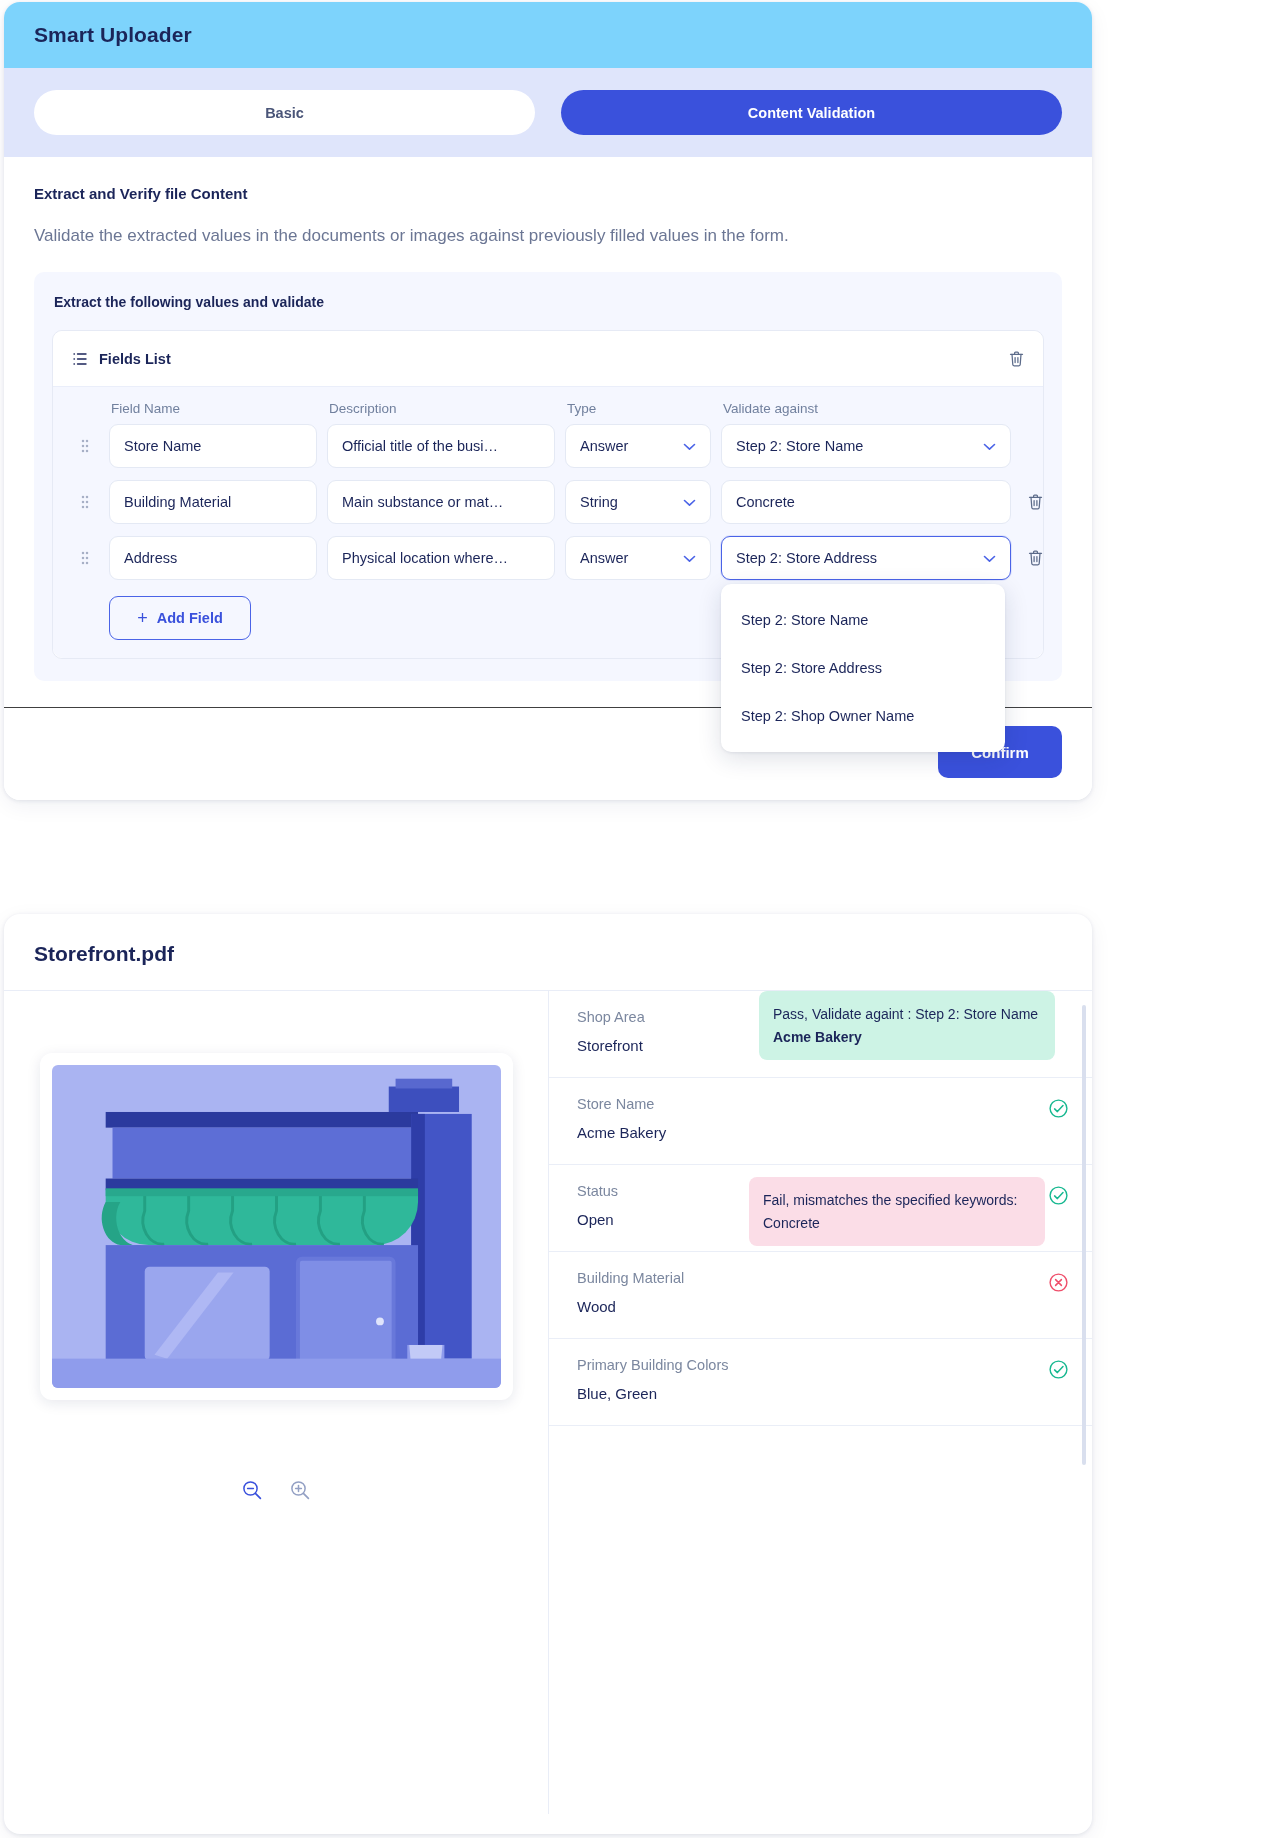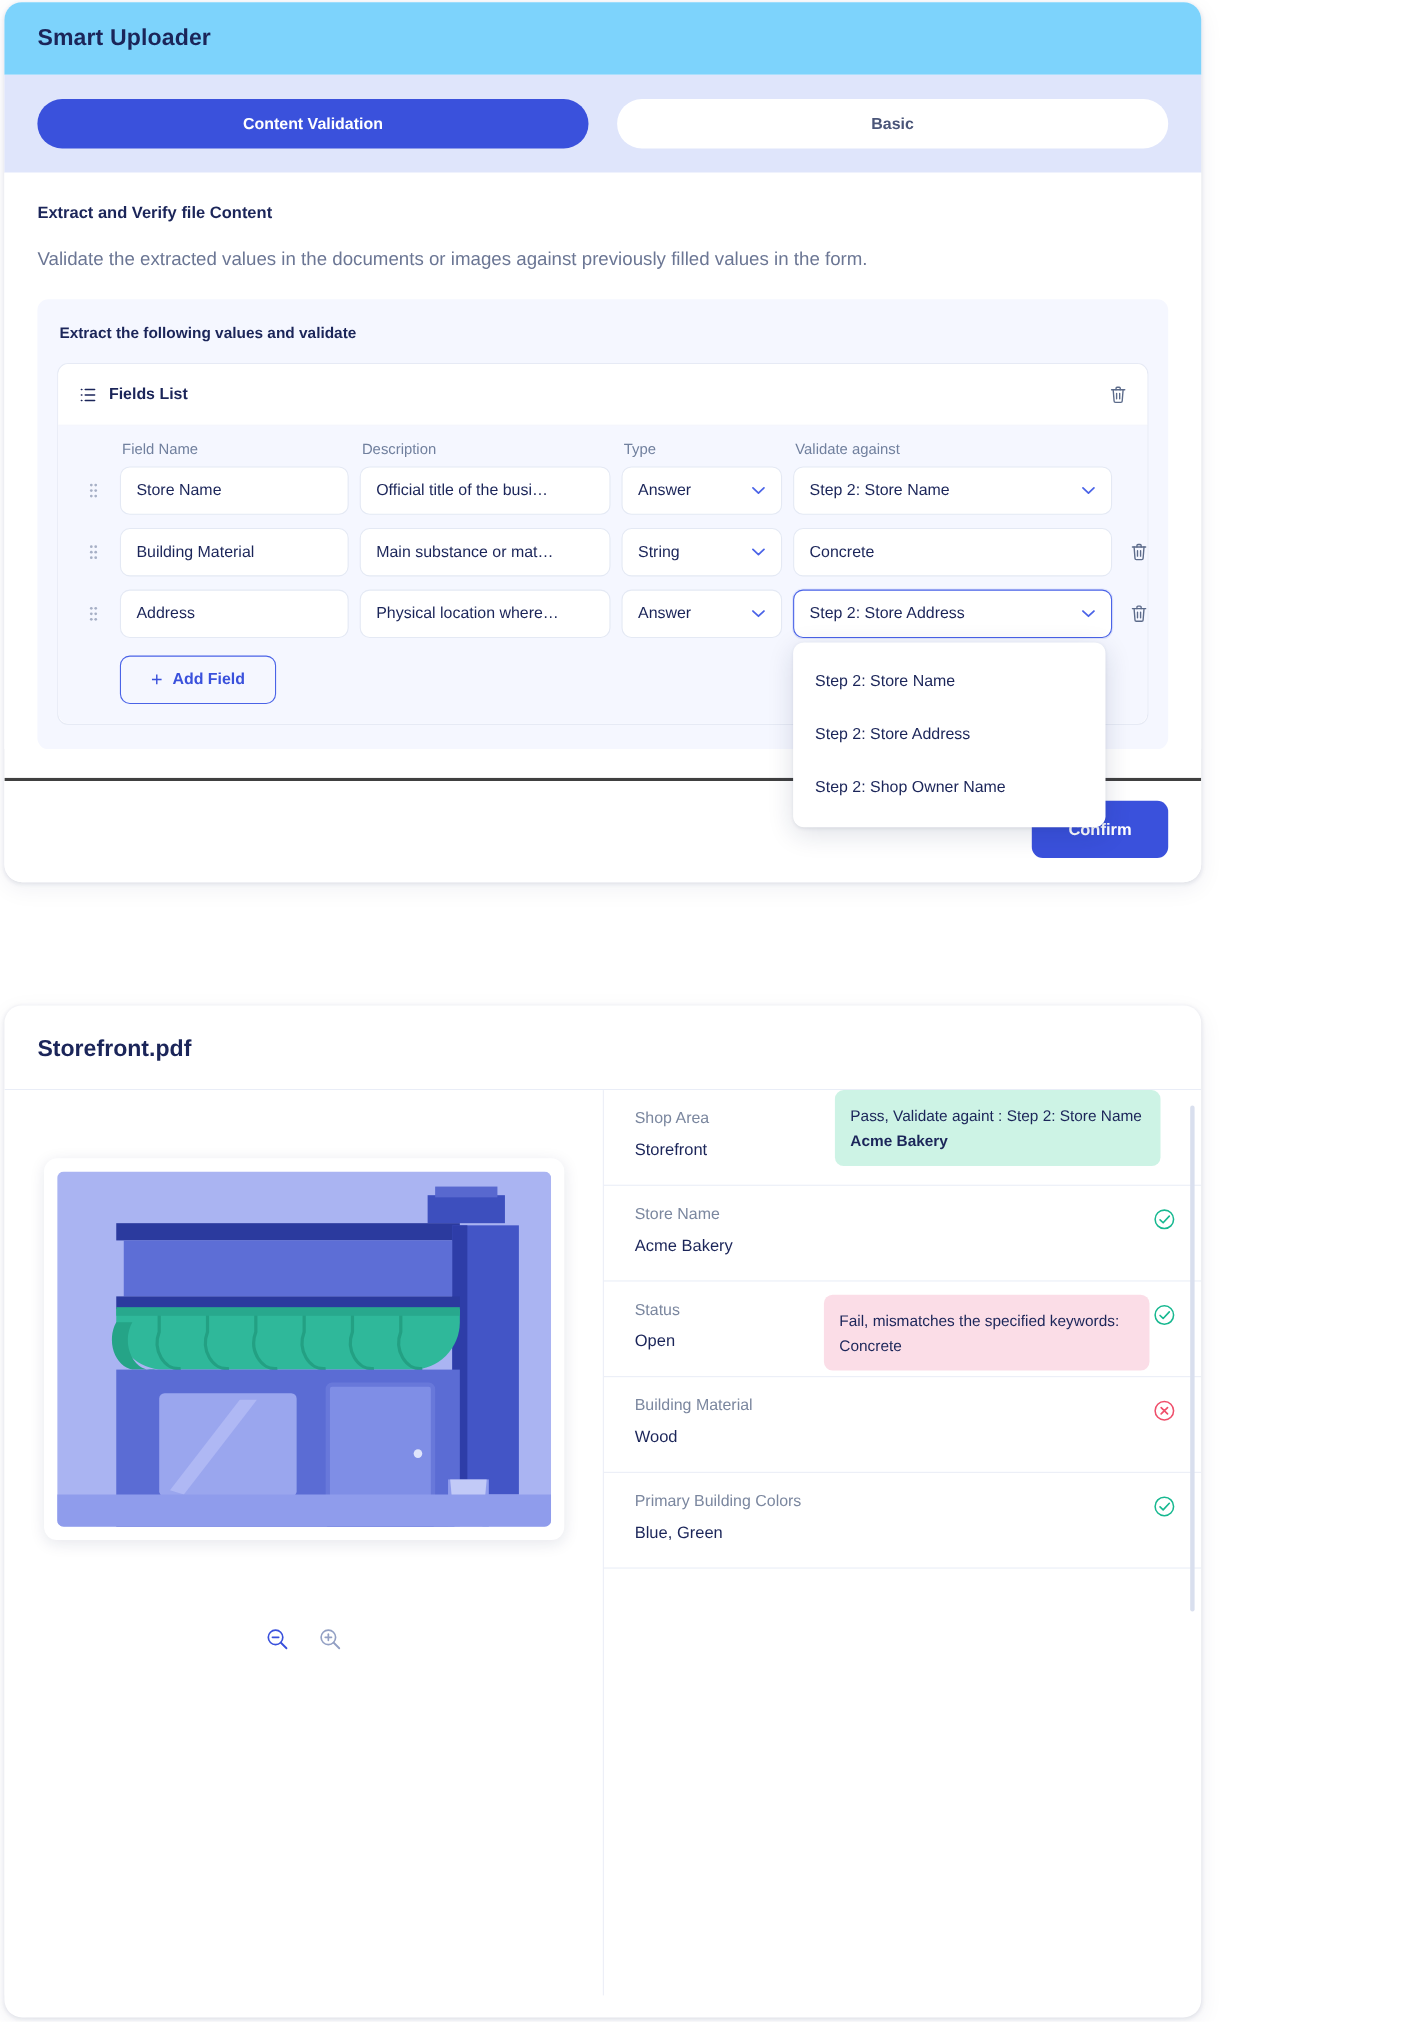--- a/index.html
+++ b/index.html
@@ -196,21 +196,21 @@
     height: 48px;
     display: flex;
     align-items: center;
     padding: 0 20px;
     font-size: 14.5px;
     color: #1b2559;
     cursor: pointer;
   }
 
   .uploader-footer {
-    border-top: 3px solid #404040;
+    border-top: 1px solid #404040;
     margin-top: 26px;
     padding: 18px 30px 22px 30px;
     display: flex;
     justify-content: flex-end;
     background:#fff;
     border-bottom-left-radius:16px;
     border-bottom-right-radius:16px;
   }
   .confirm-btn {
     width: 124px;
@@ -319,22 +319,22 @@
 
 <div class="page">
 
   <div class="card" id="uploader-card">
 
     <div class="card-titlebar">
       <div class="card-title">Smart Uploader</div>
     </div>
 
     <div class="tabs-strip">
+      <button class="tab inactive">Basic</button>
       <button class="tab active">Content Validation</button>
-      <button class="tab inactive">Basic</button>
     </div>
 
     <div class="uploader-body">
       <div class="section-title">Extract and Verify file Content</div>
       <div class="section-sub">Validate the extracted values in the documents or images against previously filled values in the form.</div>
 
       <div class="panel">
         <div class="panel-heading">Extract the following values and validate</div>
 
         <div class="fieldbox">

